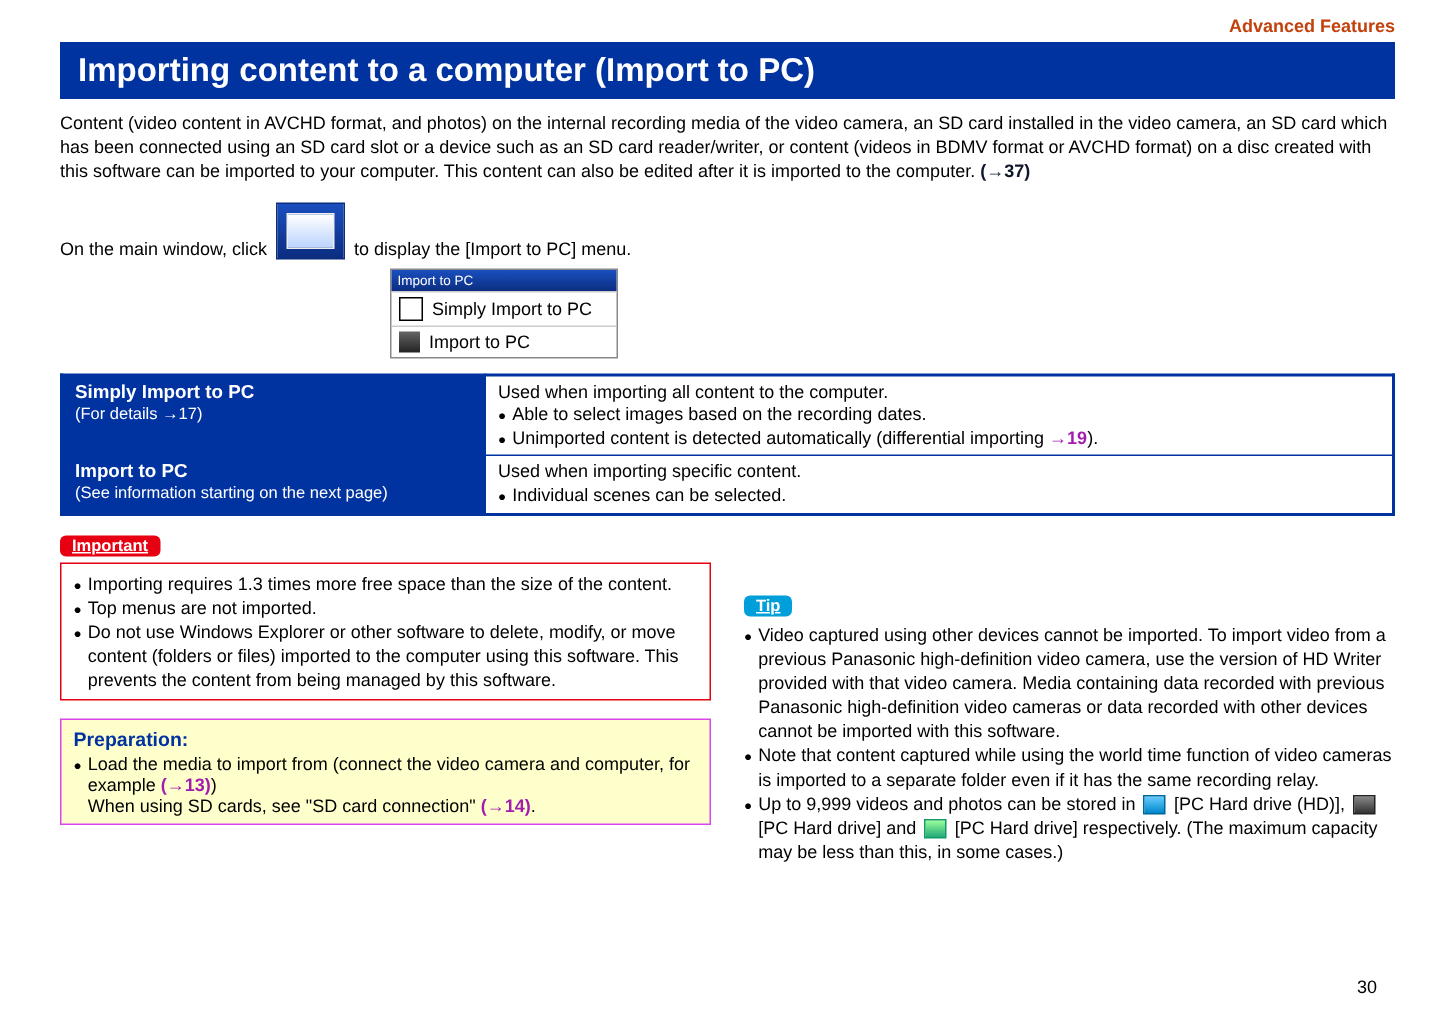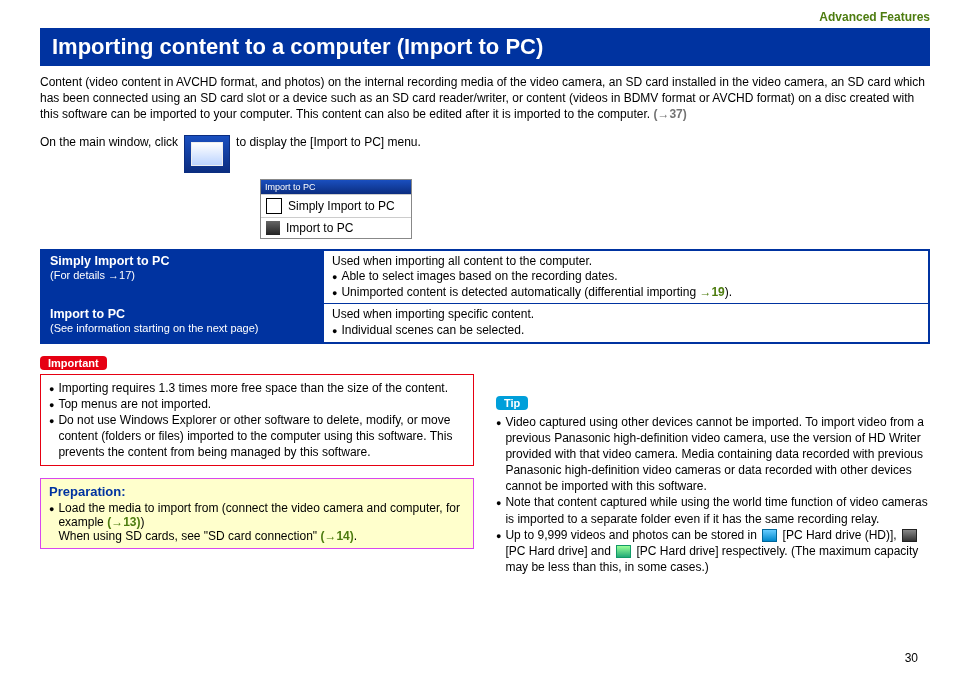--- a/index.html
+++ b/index.html
@@ -9,42 +9,42 @@
     color: #000;
     background: #fff;
     width: 954px;
     height: 673px;
     box-sizing: border-box;
     padding: 10px 24px 10px 40px;
     position: relative;
   }
   .breadcrumb {
     text-align: right;
-    color: #4d7c0f;
+    color: #c2410c;
     font-weight: bold;
     font-size: 12px;
     margin-bottom: 4px;
   }
   .title-bar {
     background: #0033A0;
     color: #fff;
     font-size: 22px;
     font-weight: bold;
     padding: 6px 12px;
     border-radius: 0;
   }
   .intro {
     margin-top: 8px;
     line-height: 1.35;
   }
-  .intro .link { color: #737373; font-weight: bold; }
+  .intro .link { color: #0f172a; font-weight: bold; }
   .clickline {
     margin-top: 12px;
     display: flex;
-    align-items: flex-start;
+    align-items: flex-end;
     gap: 6px;
   }
   .clickline .icon {
     width: 44px; height: 36px;
     background: linear-gradient(#1a4fbf,#0b2d80);
     border: 1px solid #0b2d80;
     display:inline-block;
     position:relative;
   }
   .clickline .icon::after{
@@ -91,35 +91,36 @@
   .feature-table td { border: 1px solid #0033A0; padding: 3px 8px; vertical-align: top; }
   .feature-table .left {
     background: #0033A0;
     color:#fff;
     width: 265px;
   }
   .feature-table .left b { font-size: 12.5px; }
   .feature-table .left .sub { font-size: 11px; }
   .feature-table .right { font-size: 12px; line-height:1.3; }
   .bullet::before { content: "●"; font-size: 9px; margin-right:4px; }
-  .link { color:#4d7c0f; font-weight:bold; }
+  .link { color:#a21caf; font-weight:bold; }
   .columns {
     display:flex;
     margin-top: 12px;
     gap: 22px;
   }
   .col { flex:1; }
   .pill {
     display:inline-block;
     color:#fff;
     font-weight:bold;
     font-size:11px;
     padding:1px 8px;
     border-radius:4px;
     margin-bottom:4px;
+    text-decoration:underline;
   }
   .pill.important { background:#E60012; }
   .pill.tip { background:#009FDA; }
   .red-box {
     border:1px solid #E60012;
     padding:5px 8px;
     line-height:1.35;
   }
   .red-box .item, .tips .item { display:flex; }
   .red-box .item::before, .tips .item::before { content:"●"; font-size:9px; margin-right:4px; margin-top:3px; }

